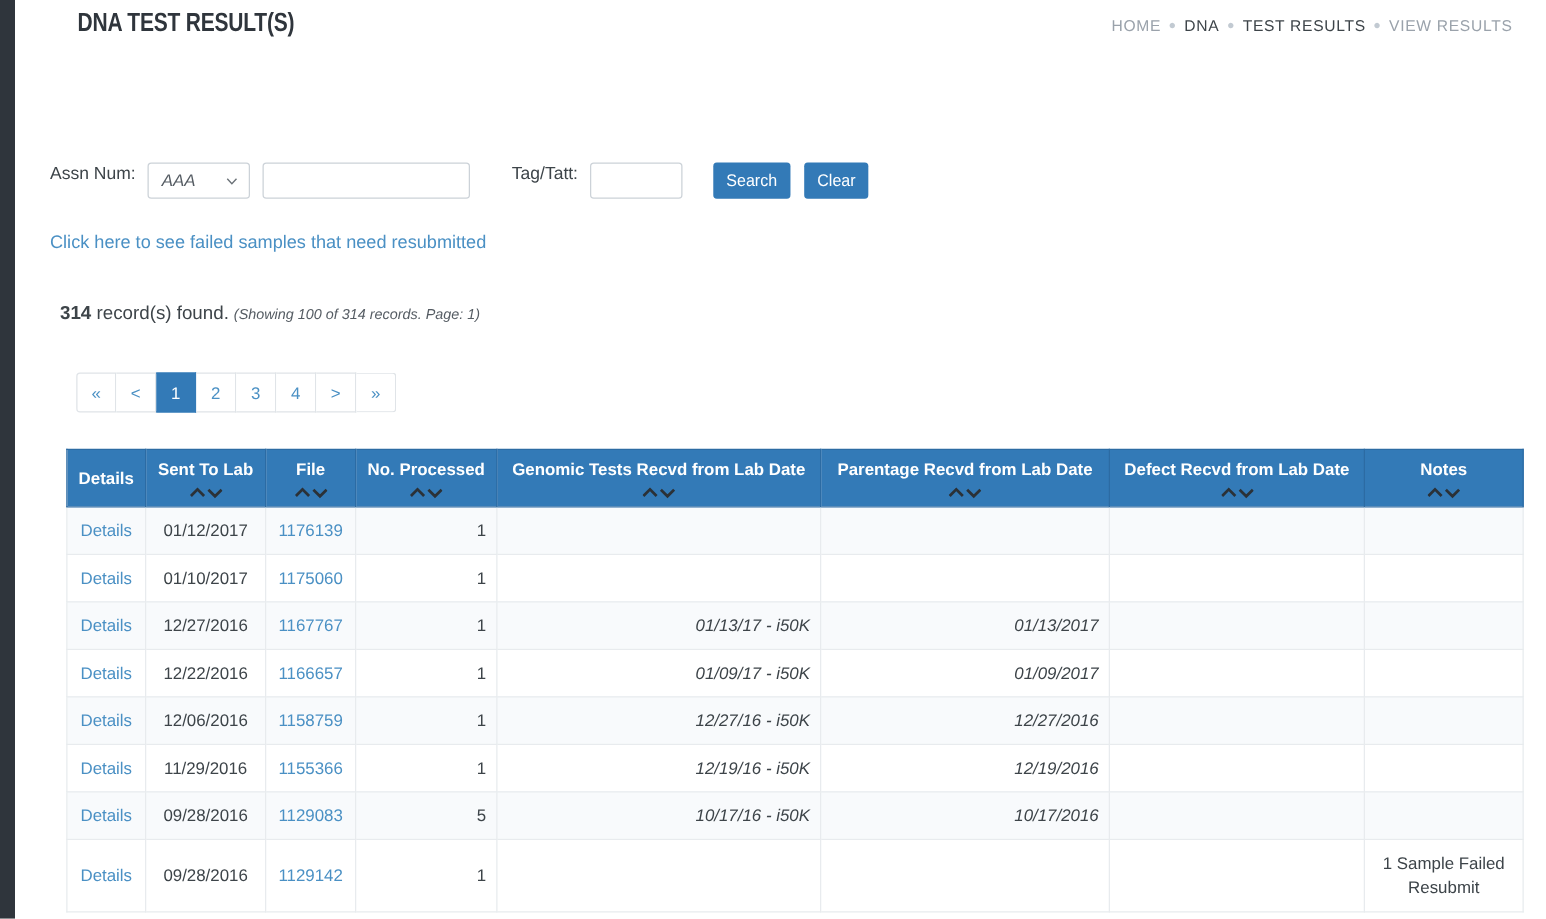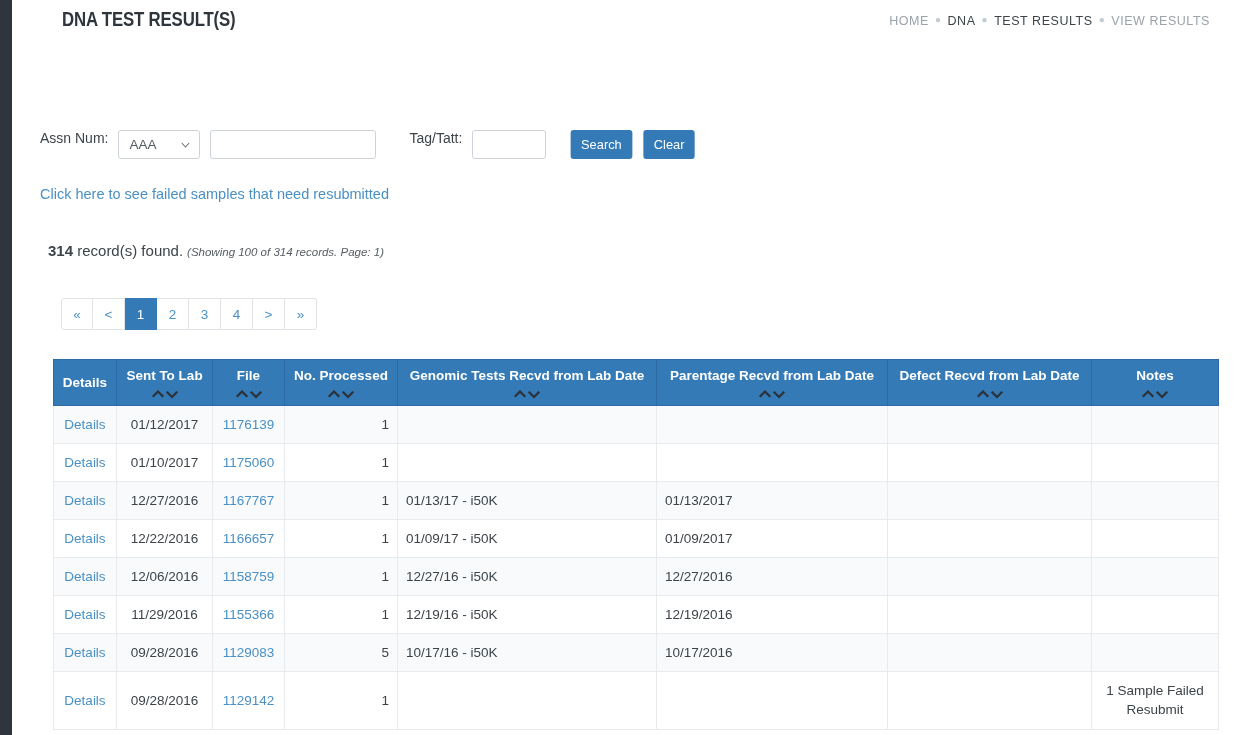--- a/index.html
+++ b/index.html
@@ -115,20 +115,21 @@
     border-radius: 3px;
     background: #ffffff;
     box-sizing: border-box;
   }
   .select-box .sel-text {
     position: absolute;
     left: 10px;
     top: 6px;
     font-size: 13.5px;
     color: #555c63;
+    font-style: italic;
   }
   .select-box .chev {
     position: absolute;
     right: 9px;
     top: 10px;
     width: 9px;
     height: 9px;
   }
   .select-box .chev svg { display: block; }
 
@@ -270,21 +271,21 @@
     height: 19px;
     vertical-align: middle;
   }
   tbody tr.odd  td { background: #f8fafc; }
   tbody tr.even td { background: #ffffff; }
 
   td.c-details { text-align: center; }
   td.c-sent    { text-align: center; }
   td.c-file    { text-align: center; }
   td.c-num     { text-align: right; padding-right: 12px; }
-  td.c-center  { text-align: left; }
+  td.c-center  { text-align: right; font-style: italic; }
   td.c-notes   { text-align: center; color: #e8403a; line-height: 1.45; }
 
   a.link {
     color: #4a90c4;
     text-decoration: none;
     cursor: pointer;
   }
 
   col.w-details  { width: 63px; }
   col.w-sent     { width: 96px; }

